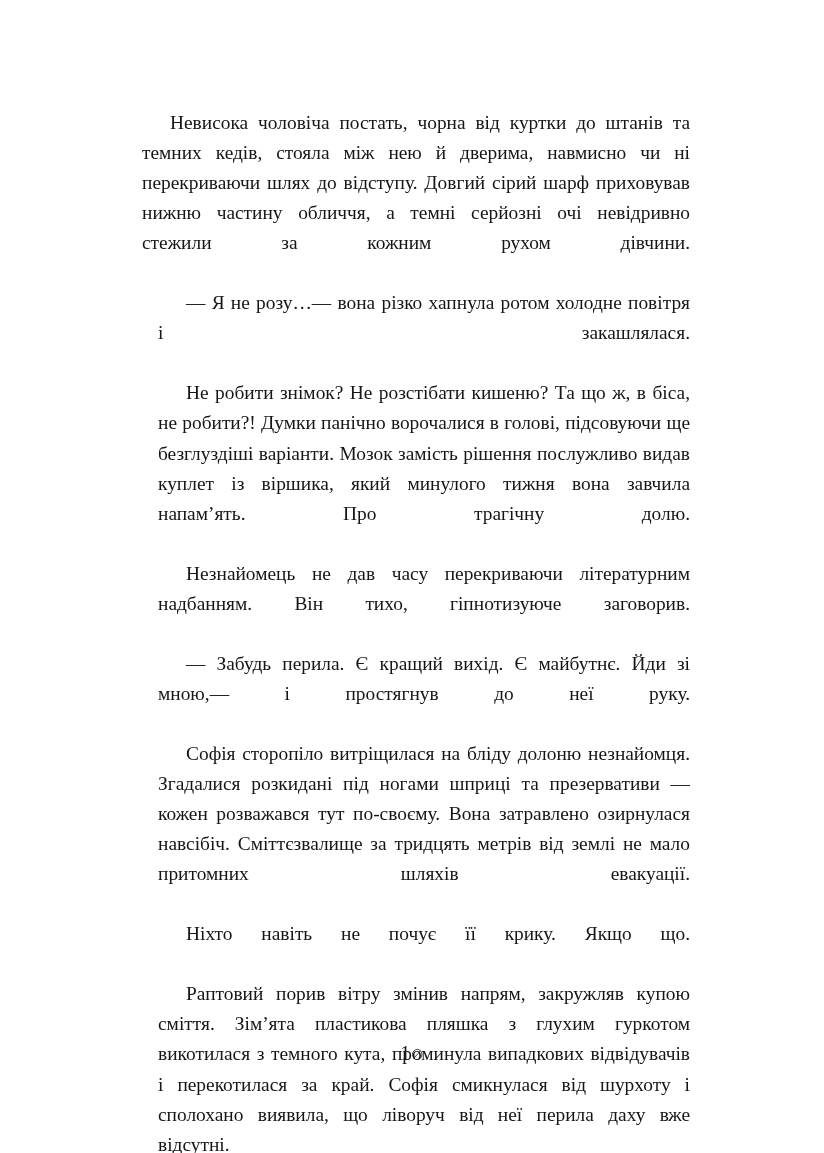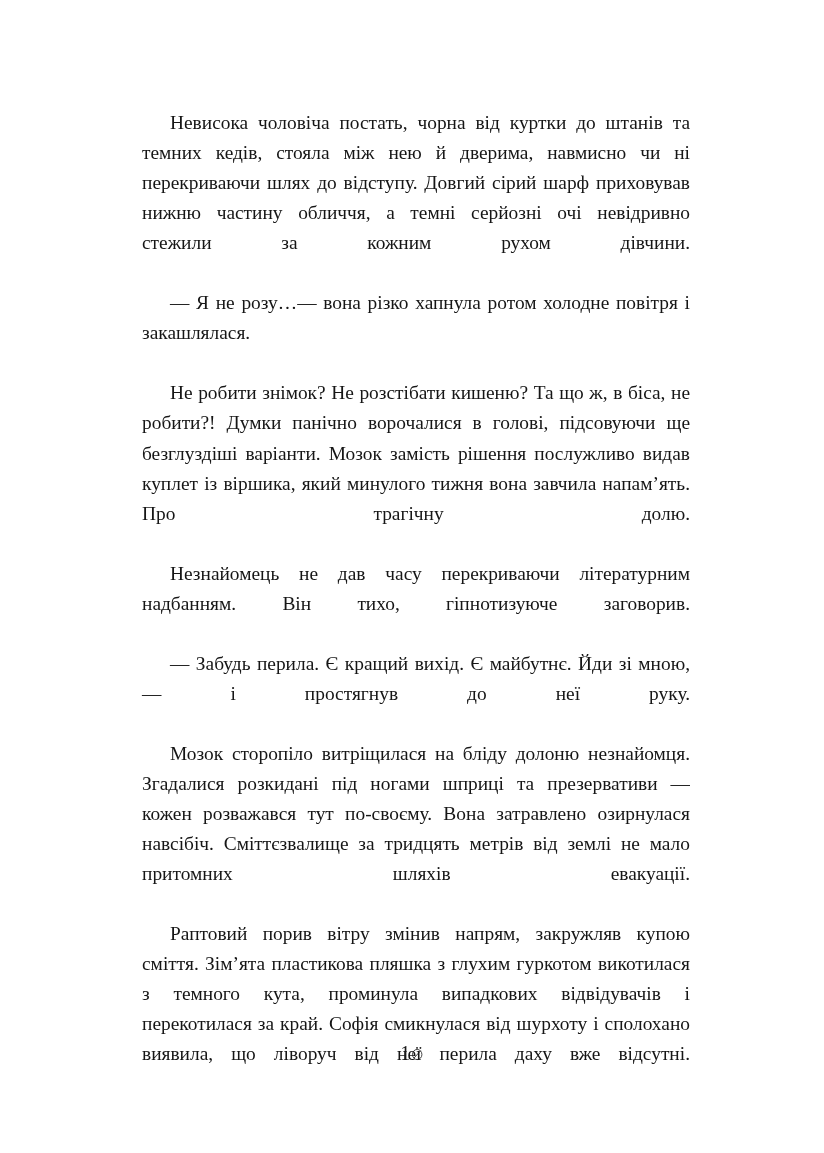--- a/index.html
+++ b/index.html
@@ -37,20 +37,21 @@
     font-size: 19.4px;
     line-height: 30.05px;
     text-indent: 28px;
     hyphens: manual;
     -webkit-hyphens: manual;
     word-spacing: 0.02em;
   }
 
   .para + .para {
     margin-top: 0;
+    margin-left: 16px;
   }
 
   
   .para::after {
     content: "";
     display: inline-block;
     width: 100%;
   }
 
   .page-number {
@@ -86,21 +87,22 @@
 <body>
 
 <div class="page">
 
   <div class="text-block">
     <p class="para">Невисока чоловіча постать, чорна від куртки до штанів та темних кедів, стояла між нею й дверима, навмисно чи ні перекриваючи шлях до відступу. Довгий сірий шарф приховував нижню частину обличчя, а темні серйозні очі невідривно стежили за кожним рухом дівчини.</p>
     <p class="para">— Я не розу…— вона різко хапнула ротом холодне повітря і закашлялася.</p>
     <p class="para">Не робити знімок? Не розстібати кишеню? Та що ж, в біса, не робити?! Думки панічно ворочалися в голові, підсовуючи ще безглуздіші варіанти. Мозок замість рішення послужливо видав куплет із віршика, який минулого тижня вона завчила напам’ять. Про трагічну долю.</p>
     <p class="para">Незнайомець не дав часу перекриваючи літературним надбанням. Він тихо, гіпнотизуюче заговорив.</p>
     <p class="para">— Забудь перила. Є кращий вихід. Є майбутнє. Йди зі мною,— і простягнув до неї руку.</p>
-    <p class="para">Мозок сторопіло витріщилася на бліду долоню незнайомця. Згадалися розкидані під ногами шприці та презервативи — кожен розважався тут по-своєму. Вона затравлено озирнулася навсібіч. Сміттєзвалище за тридцять метрів від землі не мало притомних шляхів евакуації.</p>
+    <p class="para">Софія сторопіло витріщилася на бліду долоню незнайомця. Згадалися розкидані під ногами шприці та презервативи — кожен розважався тут по-своєму. Вона затравлено озирнулася навсібіч. Сміттєзвалище за тридцять метрів від землі не мало притомних шляхів евакуації.</p>
+    <p class="para">Ніхто навіть не почує її крику. Якщо що.</p>
     <p class="para">Раптовий порив вітру змінив напрям, закружляв купою сміття. Зім’ята пластикова пляшка з глухим гуркотом викотилася з темного кута, проминула випадкових відвідувачів і перекотилася за край. Софія смикнулася від шурхоту і сполохано виявила, що ліворуч від неї перила даху вже відсутні.</p>
 
   </div>
 
   <div class="page-number">
     <span>1</span><span class="slashed-zero-wrap">
       <svg viewBox="0 0 20 22" xmlns="http://www.w3.org/2000/svg" aria-hidden="true">
         <ellipse cx="10" cy="11.5" rx="7.6" ry="8.2" fill="none" stroke="#1a1a1a" stroke-width="1.3"></ellipse>
         <line x1="15.6" y1="5.2" x2="4.4" y2="17.8" stroke="#1a1a1a" stroke-width="1.3"></line>
       </svg>

